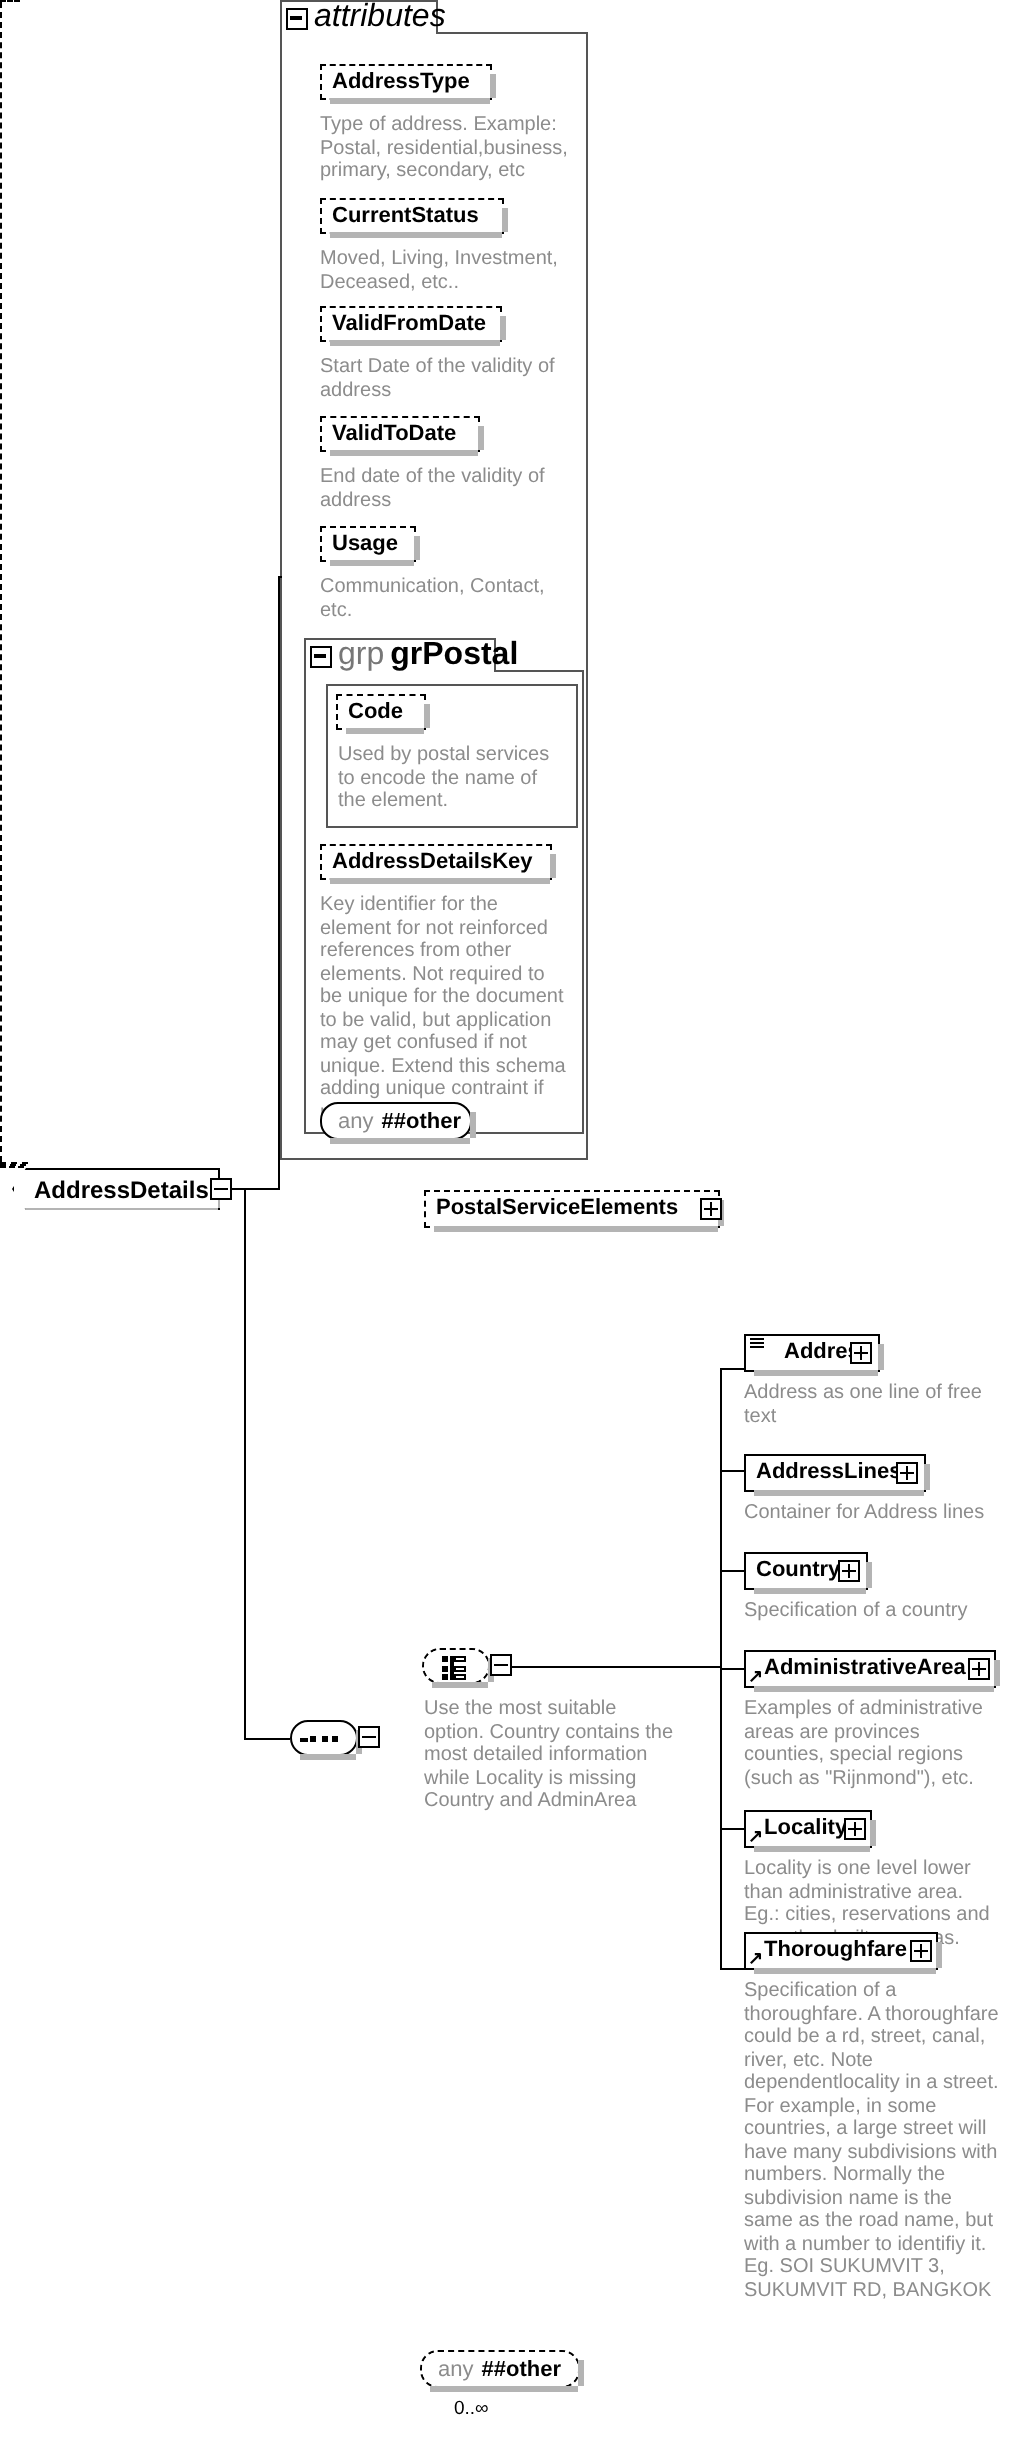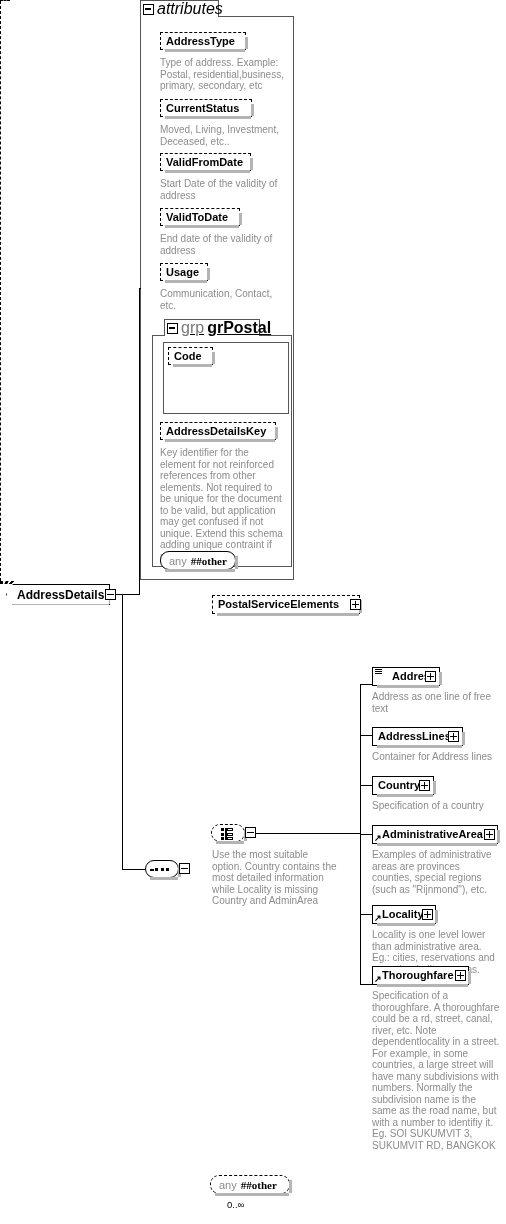--- a/index.html
+++ b/index.html
@@ -122,21 +122,21 @@
     height: 19px;
     border: 1.5px solid #000;
     border-radius: 9px;
     background: #fff;
     display: flex; align-items: center; gap: 4px;
     padding: 0 8px;
     font-size: 11px;
   }
   .any-pill.dashed { border-style: dashed; }
   .any-pill .any { color: #8c8c8c; font-weight: normal; }
-  .any-pill .other { color: #000; font-weight: bold; font-family: Liberation Serif, serif; }
+  .any-pill .other { color: #000; font-weight: bold; }
 
   
   .root-node {
     position: absolute;
     box-sizing: border-box;
     height: 21px;
     background: #fff;
     border: 1.5px solid #000;
     display: flex; align-items: center;
     padding-left: 10px; padding-right: 6px;
@@ -210,33 +210,34 @@
     <span class="lbl">ValidToDate</span>
   </div>
   <div class="desc" style="left:160px; top:233px; width:126px;">End date of the validity of address</div>
 
   <div class="node attr-node shadow" style="left:160px; top:263px; width:48px;">
     <span class="lbl">Usage</span>
   </div>
   <div class="desc" style="left:160px; top:288px; width:126px;">Communication, Contact, etc.</div>
 
   <div class="frame" style="left:152px; top:335px; width:140px; height:232px;"></div>
-  <div class="frame-tab" style="left:164px; top:319px; width:96px;text-decoration:underline;">
+  <div class="frame-tab" style="left:152px; top:319px; width:96px;">
     <span class="box">
         <span class="h"></span>
       </span>
     <span class="grp">grp</span>
     <span class="gname">grPostal</span>
   </div>
 
   <div class="frame" style="left:163px; top:342px; width:126px; height:72px;"></div>
 
   <div class="node attr-node shadow" style="left:168px; top:347px; width:45px;">
     <span class="lbl">Code</span>
   </div>
+  <div class="desc" style="left:169px; top:372px; width:112px;">Used by postal services to encode the name of the element.</div>
 
   <div class="node attr-node shadow" style="left:160px; top:422px; width:116px;">
     <span class="lbl">AddressDetailsKey</span>
   </div>
   <div class="desc" style="left:160px; top:447px; width:126px;">Key identifier for the element for not reinforced references from other elements. Not required to be unique for the document to be valid, but application may get confused if not unique. Extend this schema adding unique contraint if needed.</div>
 
   <div class="any-pill shadow" style="left:160px; top:551px; width:76px;">
     <span class="any">any</span>
     <span class="other">##other</span>
   </div>

